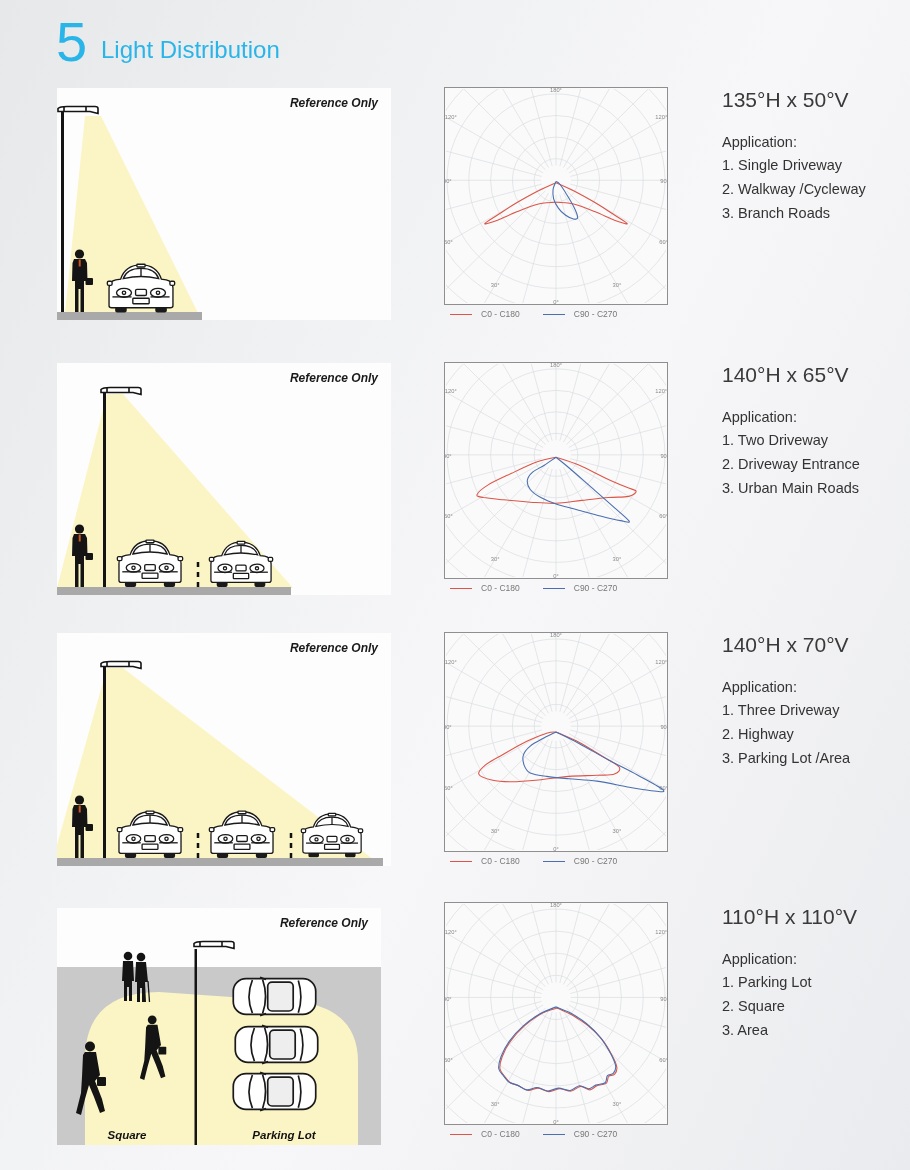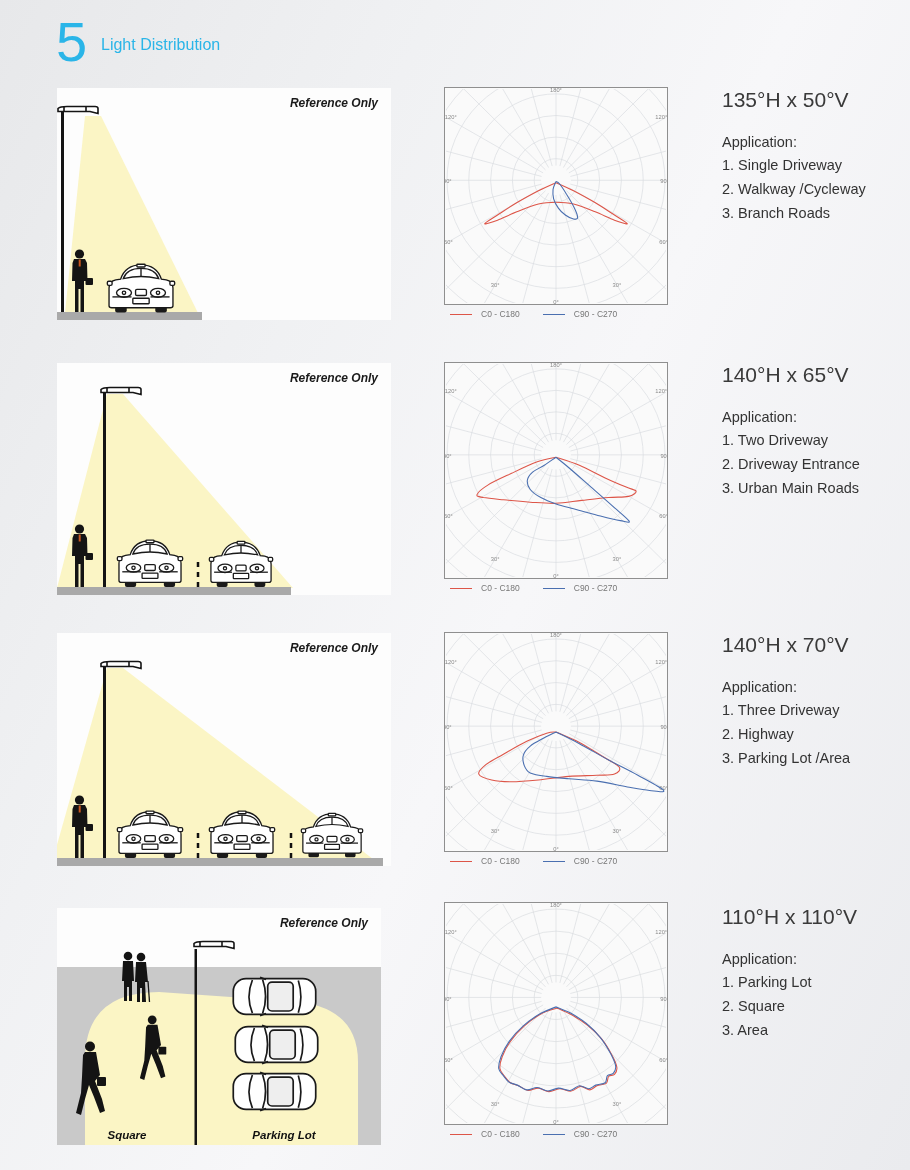--- a/index.html
+++ b/index.html
@@ -1,21 +1,21 @@
 <!DOCTYPE html>
 <html><head>
 <meta charset="utf-8">
 <style>
   html,body{margin:0;padding:0;}
   .page{position:relative;width:910px;height:1170px;overflow:hidden;
     background:linear-gradient(115deg,#e7e8ea 0%,#f0f1f3 30%,#f7f7f9 55%,#eaebee 100%);
     font-family:"Liberation Sans",sans-serif;color:#333;}
   
   .section-number{position:absolute;left:56px;top:14px;font-size:56px;font-weight:300;color:#2ab5e8;line-height:1;}
-  .section-title{position:absolute;left:101px;top:36px;font-size:16px;font-weight:400;color:#2ab5e8;}
+  .section-title{position:absolute;left:101px;top:36px;font-size:24px;font-weight:400;color:#2ab5e8;}
   
   .panel{position:absolute;background:#fdfdfd;}
   .panel svg{display:block;width:100%;height:100%;}
   .reference{position:absolute;top:8px;right:13px;font-size:12px;font-weight:bold;font-style:italic;color:#1a1a1a;}
   
   .chart-wrap{position:absolute;width:208px;}
   .polar-box{width:224px;background:#fafafa;border:1px solid #8f8f8f;box-sizing:border-box;}
   .polar-box svg{display:block;width:100%;height:100%;}
   .gridline{stroke:#d9dce0;stroke-width:0.7;fill:none;}
   .axis-label{fill:#8a8a8a;font-size:5.8px;font-family:"Liberation Sans",sans-serif;}

